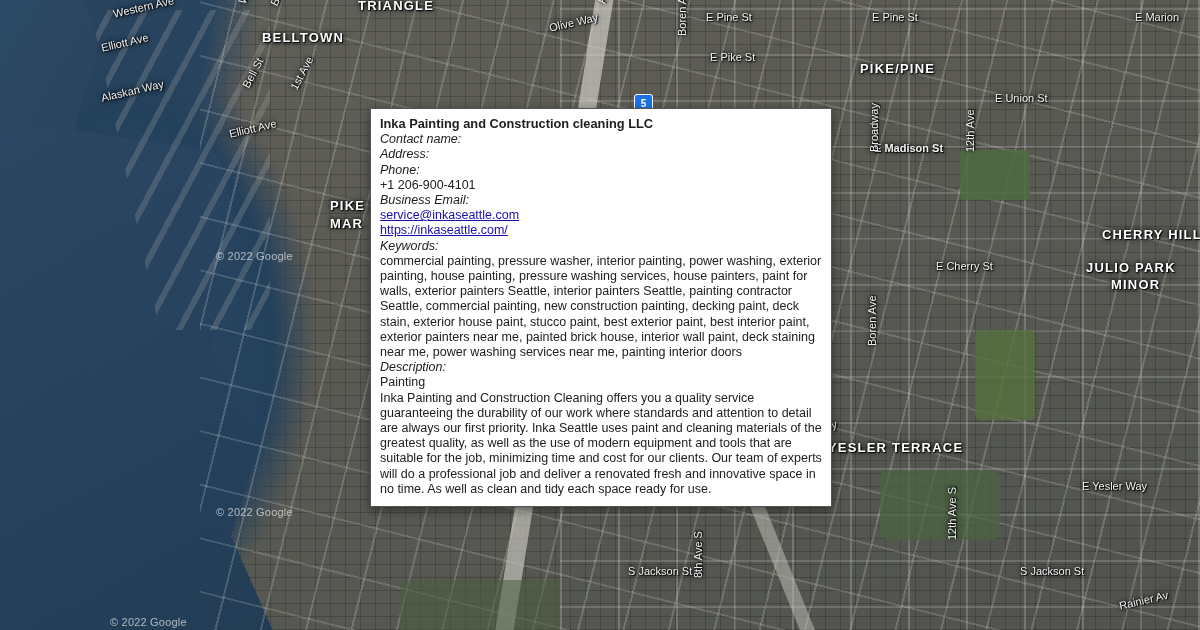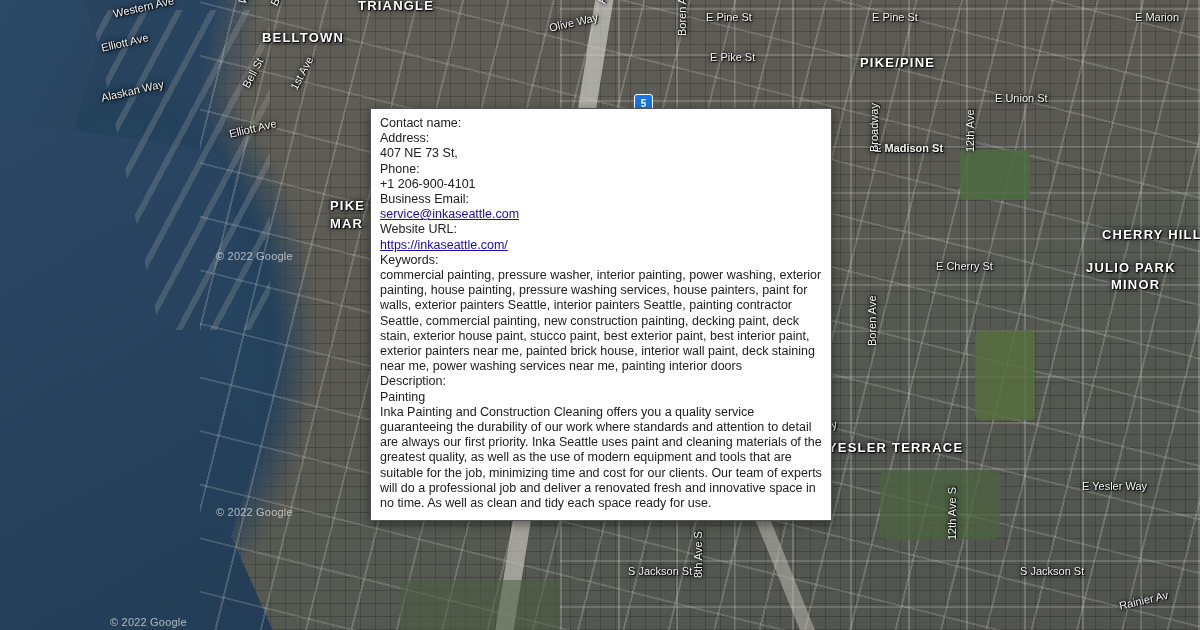--- a/index.html
+++ b/index.html
@@ -187,21 +187,21 @@
     color: #202020;
     font-size: 12.5px;
     line-height: 15.2px;
     font-family: "Liberation Sans", sans-serif;
   }
   .info-title {
     font-weight: bold;
     font-size: 12.8px;
     margin-bottom: 1px;
   }
-  .field-label { display: block; }
+  .field-label { display: block; font-style: italic; }
   .field-value { display: block; }
   .info-card a {
     color: #1a0dab;
     text-decoration: underline;
   }
   .kw-block, .desc-block {
     display: block;
   }
 </style>
 </head>
@@ -219,21 +219,21 @@
   <div class="freeway2"></div>
   <div class="green-a"></div>
   <div class="green-b"></div>
   <div class="green-c"></div>
   <div class="green-d"></div>
 
   <div class="shield">5</div>
 
   <div class="label district" style="left:262px; top:30px;">BELLTOWN</div>
   <div class="label district" style="left:358px; top:-2px;">TRIANGLE</div>
-  <div class="label district" style="left:860px; top:55px;">PIKE/PINE</div>
+  <div class="label district" style="left:860px; top:61px;">PIKE/PINE</div>
   <div class="label district dark" style="left:483px; top:131px;">PIKE PINE</div>
   <div class="label district dark" style="left:480px; top:148px;">RETAIL CORE</div>
   <div class="label district dark" style="left:497px; top:241px;">CENTRAL</div>
   <div class="label district dark" style="left:497px; top:255px;">BUSINESS</div>
   <div class="label district dark" style="left:497px; top:269px;">DISTRICT</div>
   <div class="label district dim" style="left:722px; top:214px;">FIRST HILL</div>
   <div class="label district" style="left:1102px; top:227px;">CHERRY HILL</div>
   <div class="label district" style="left:1086px; top:260px;">JULIO PARK</div>
   <div class="label district" style="left:1111px; top:277px;">MINOR</div>
   <div class="label district" style="left:828px; top:440px;">YESLER TERRACE</div>
@@ -272,33 +272,32 @@
   <div class="label street dark rot-diag" style="left:524px; top:150px;">5th Ave</div>
   <div class="label street dark rot-diag" style="left:556px; top:150px;">6th Ave</div>
   <div class="label street dark rot-diag" style="left:614px; top:192px;">Seneca St</div>
   <div class="label street rot-slight" style="left:782px; top:430px;">Yesler Way</div>
 
   <div class="attrib" style="left:216px; top:250px;">© 2022 Google</div>
   <div class="attrib" style="left:216px; top:506px;">© 2022 Google</div>
   <div class="attrib" style="left:110px; top:616px;">© 2022 Google</div>
 
   <div class="info-card">
+    <div class="info-title">Inka Painting and Construction cleaning LLC</div>
 
     <span class="field-label">Contact name:</span>
 
     <span class="field-label">Address:</span>
-    <span class="field-value">407 NE 73 St,</span>
 
     <span class="field-label">Phone:</span>
     <span class="field-value">+1 206-900-4101</span>
 
     <span class="field-label">Business Email:</span>
     <a class="field-value" href="#">service@inkaseattle.com</a>
 
-    <span class="field-label">Website URL:</span>
     <a class="field-value" href="#">https://inkaseattle.com/</a>
 
     <span class="field-label">Keywords:</span>
     <span class="kw-block">commercial painting, pressure washer, interior painting, power washing, exterior painting, house painting, pressure washing services, house painters, paint for walls, exterior painters Seattle, interior painters Seattle, painting contractor Seattle, commercial painting, new construction painting, decking paint, deck stain, exterior house paint, stucco paint, best exterior paint, best interior paint, exterior painters near me, painted brick house, interior wall paint, deck staining near me, power washing services near me, painting interior doors</span>
 
     <span class="field-label">Description:</span>
     <span class="field-value">Painting</span>
     <span class="desc-block">Inka Painting and Construction Cleaning offers you a quality service guaranteeing the durability of our work where standards and attention to detail are always our first priority. Inka Seattle uses paint and cleaning materials of the greatest quality, as well as the use of modern equipment and tools that are suitable for the job, minimizing time and cost for our clients. Our team of experts will do a professional job and deliver a renovated fresh and innovative space in no time. As well as clean and tidy each space ready for use.</span>
   </div>
 

